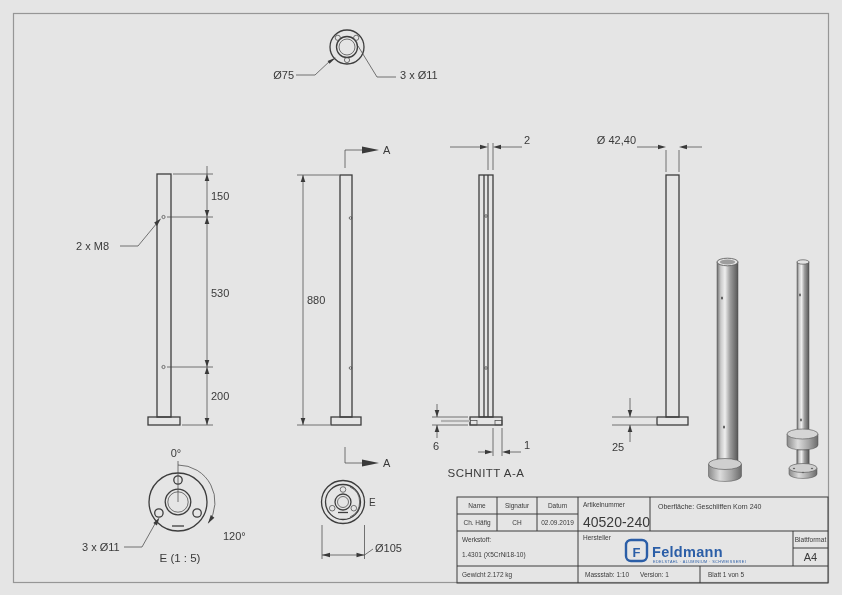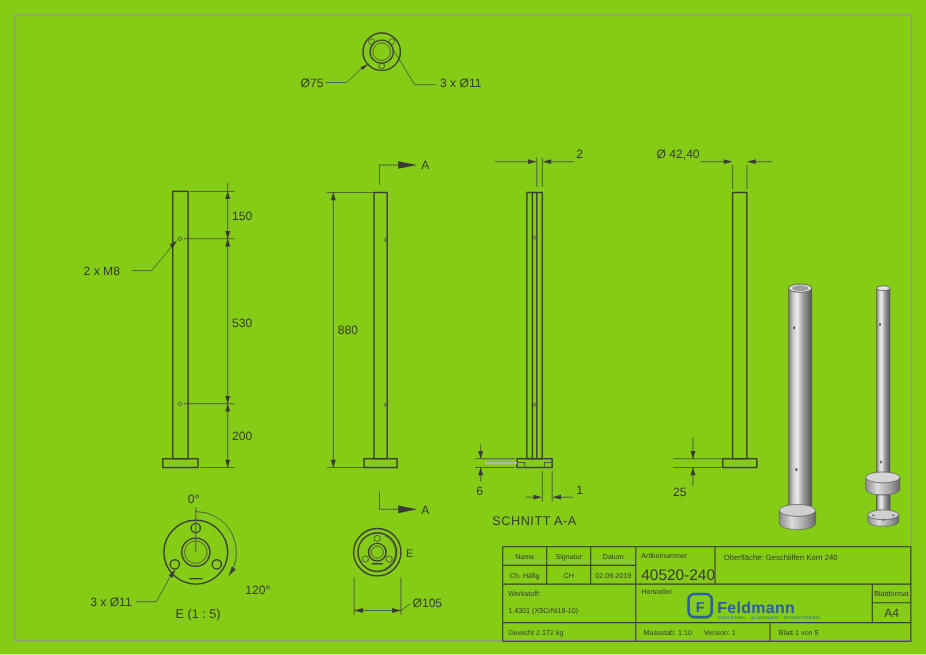--- a/index.html
+++ b/index.html
@@ -1,16 +1,16 @@
 <!DOCTYPE html>
 <html><head>
 <meta charset="utf-8">
 <style>
   html,body{margin:0;padding:0;background:#fff;}
-  .sheet{position:relative;width:842px;height:595px;background:#84cc16;overflow:hidden;
+  .sheet{position:relative;width:842px;height:595px;background:#e5e5e5;overflow:hidden;
          font-family:"Liberation Sans", sans-serif;}
   svg text{fill:#3a3a3a;font-family:"Liberation Sans", sans-serif;}
   .obj{stroke:#3d3d3d;stroke-width:1.3;fill:none;}
   .thin{stroke:#4a4a4a;stroke-width:0.75;fill:none;}
   .tb{stroke:#3c3c3c;stroke-width:1;fill:none;}
   .arr{fill:#3a3a3a;stroke:none;}
   .dimtxt{font-size:11px;}
   .lbltxt{font-size:11px;}
   .small{font-size:6.5px;}
   .logo-blue{fill:#2b5ea7;}

